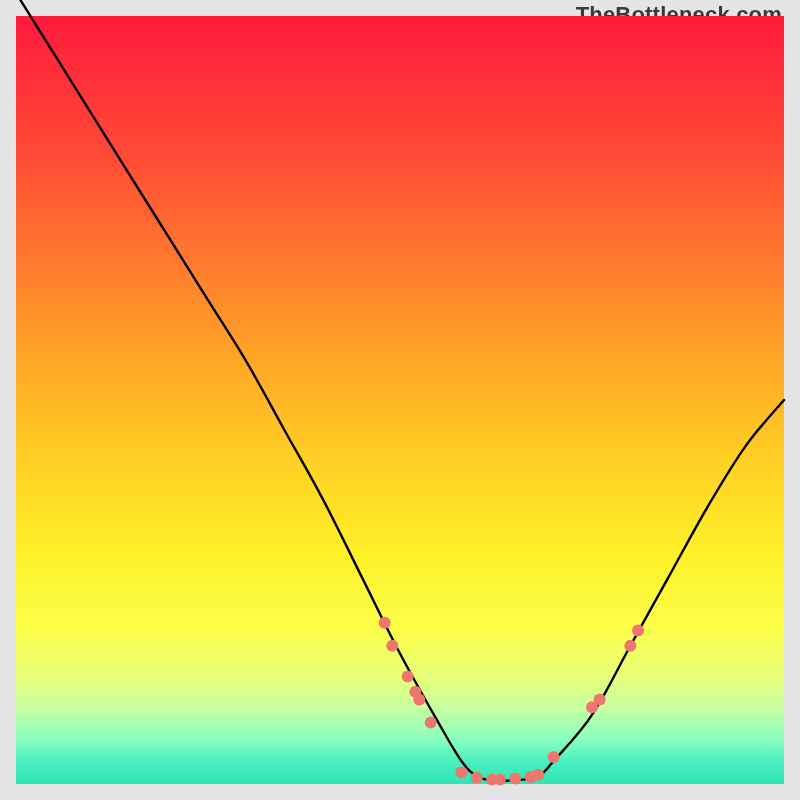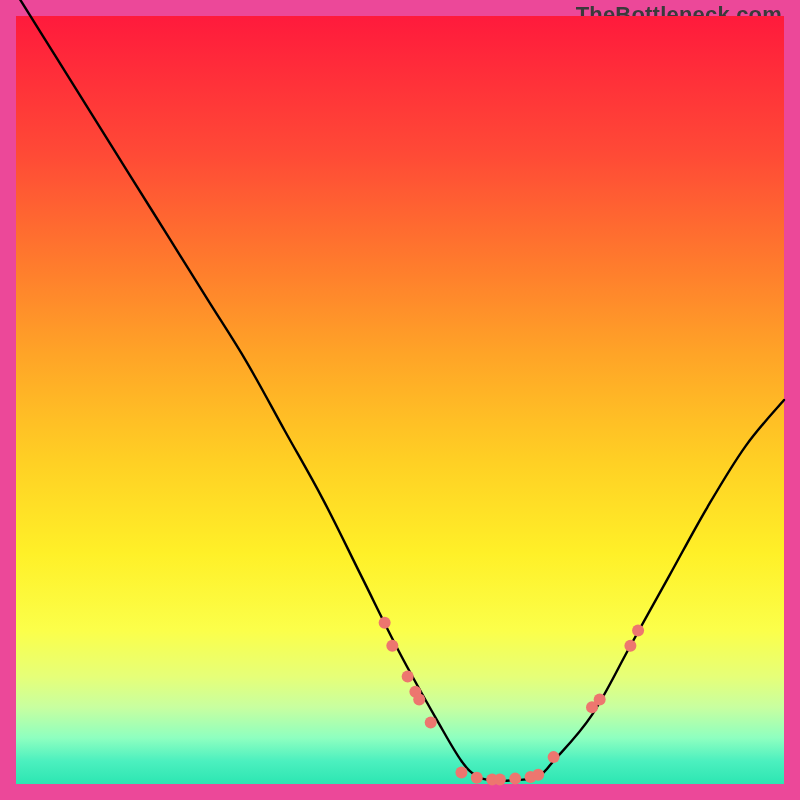--- a/index.html
+++ b/index.html
@@ -8,21 +8,21 @@
     width: 800px;
     height: 800px;
     background: #000;
     overflow: hidden;
     font-family: Arial, Helvetica, sans-serif;
   }
   .stage {
     position: relative;
     width: 800px;
     height: 800px;
-    background: #ec4899;
+    background: #e5e5e5;
   }
   .plot {
     position: absolute;
     left: 16px;
     top: 16px;
     width: 768px;
     height: 768px;
     
     background: linear-gradient(
       to bottom,

